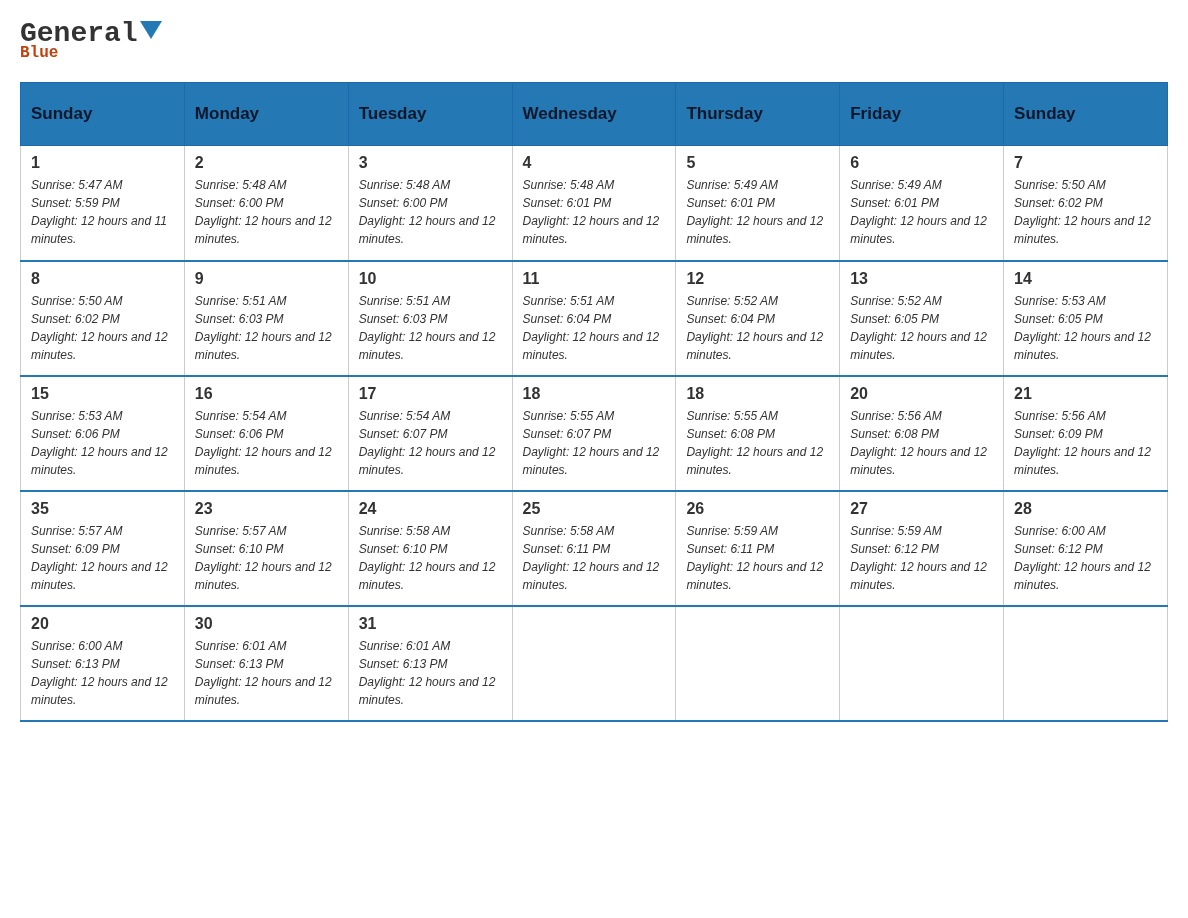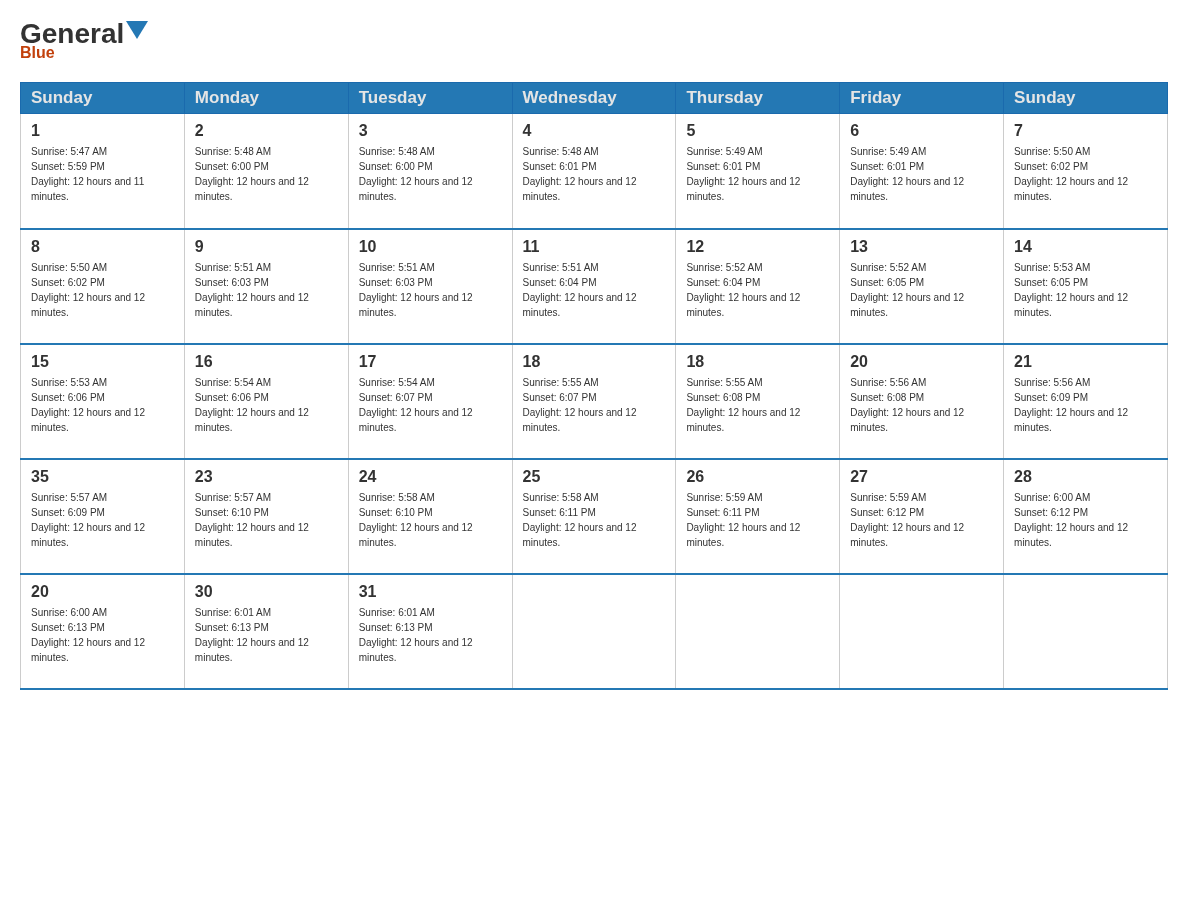--- a/index.html
+++ b/index.html
@@ -13,20 +13,21 @@
     .header {
       display: flex;
       justify-content: space-between;
       align-items: flex-start;
       margin-bottom: 20px;
     }
     .logo {
       display: flex;
       flex-direction: column;
       align-items: flex-start;
+      font-family: Liberation Mono, monospace;
     }
     .logo-text {
       font-size: 28px;
       font-weight: bold;
       color: #333;
       line-height: 1;
     }
     .logo-blue-line {
       color: #c2410c;
       font-size: 16px;
@@ -45,24 +46,24 @@
       font-size: 22px;
       color: #555;
       margin-top: 4px;
     }
     table {
       width: 100%;
       border-collapse: collapse;
     }
     thead tr th {
       background-color: #2478b4;
-      color: #e5e5e5;
+      color: #0f172a;
       font-size: 17px;
       font-weight: bold;
-      padding: 5px 10px;
+      padding: 21px 10px;
       text-align: left;
       border: 1px solid #1a6aad;
     }
     tbody tr td {
       border: 1px solid #ccc;
       vertical-align: top;
       padding: 8px 10px;
       font-size: 13px;
       color: #333;
       width: 14.28%;
@@ -72,22 +73,23 @@
     tbody tr {
       border-bottom: 2px solid #2478b4;
     }
     .day-number {
       font-size: 16px;
       font-weight: bold;
       margin-bottom: 4px;
       display: block;
     }
     .day-info {
-      font-size: 10px;
+      font-size: 12px;
       line-height: 1.5;
+      font-style: italic;
     }
     tbody tr td:empty {
       background: #fff;
     }
   </style>
 </head>
 <body>
 
 <div class="header">
   <div class="logo">

